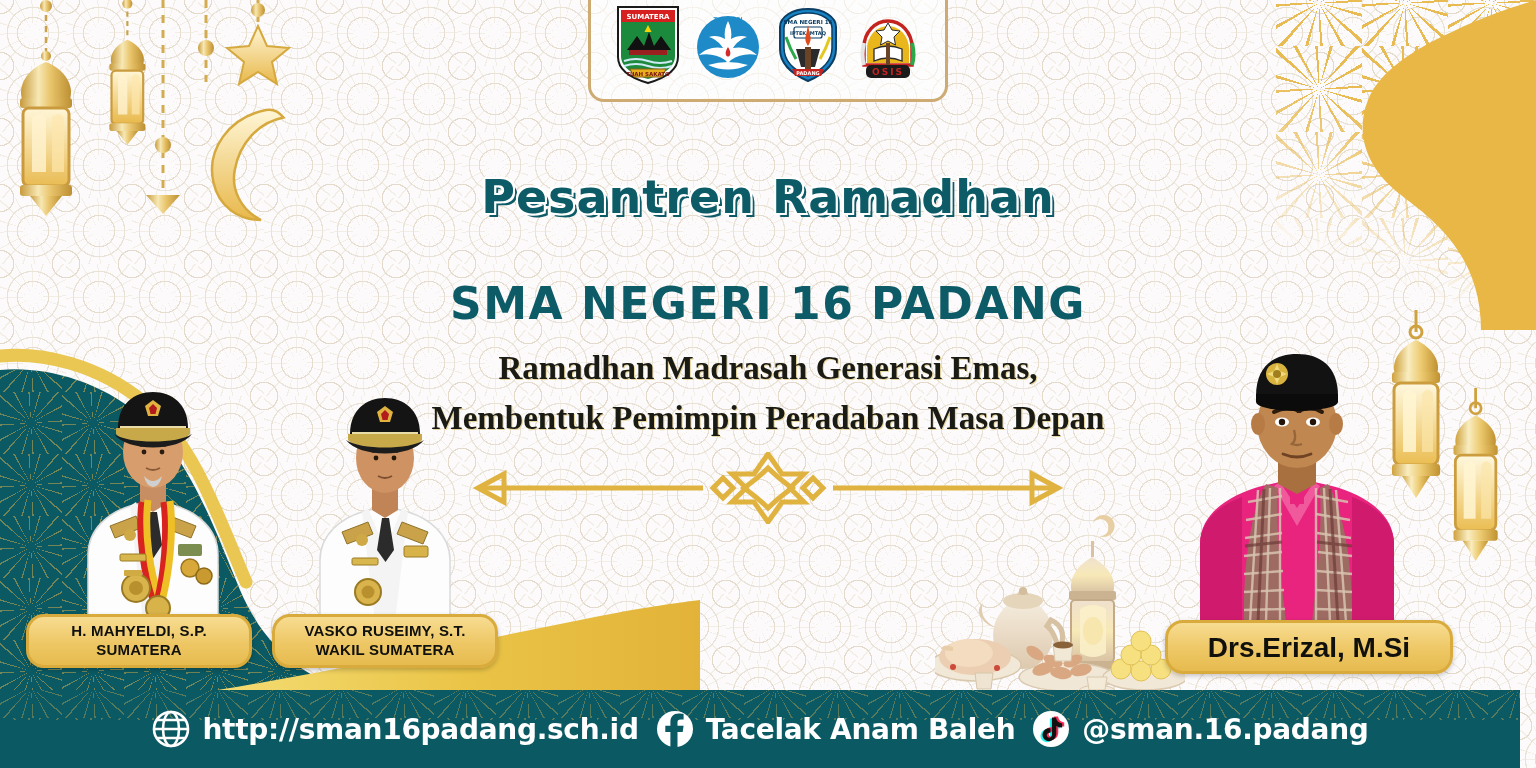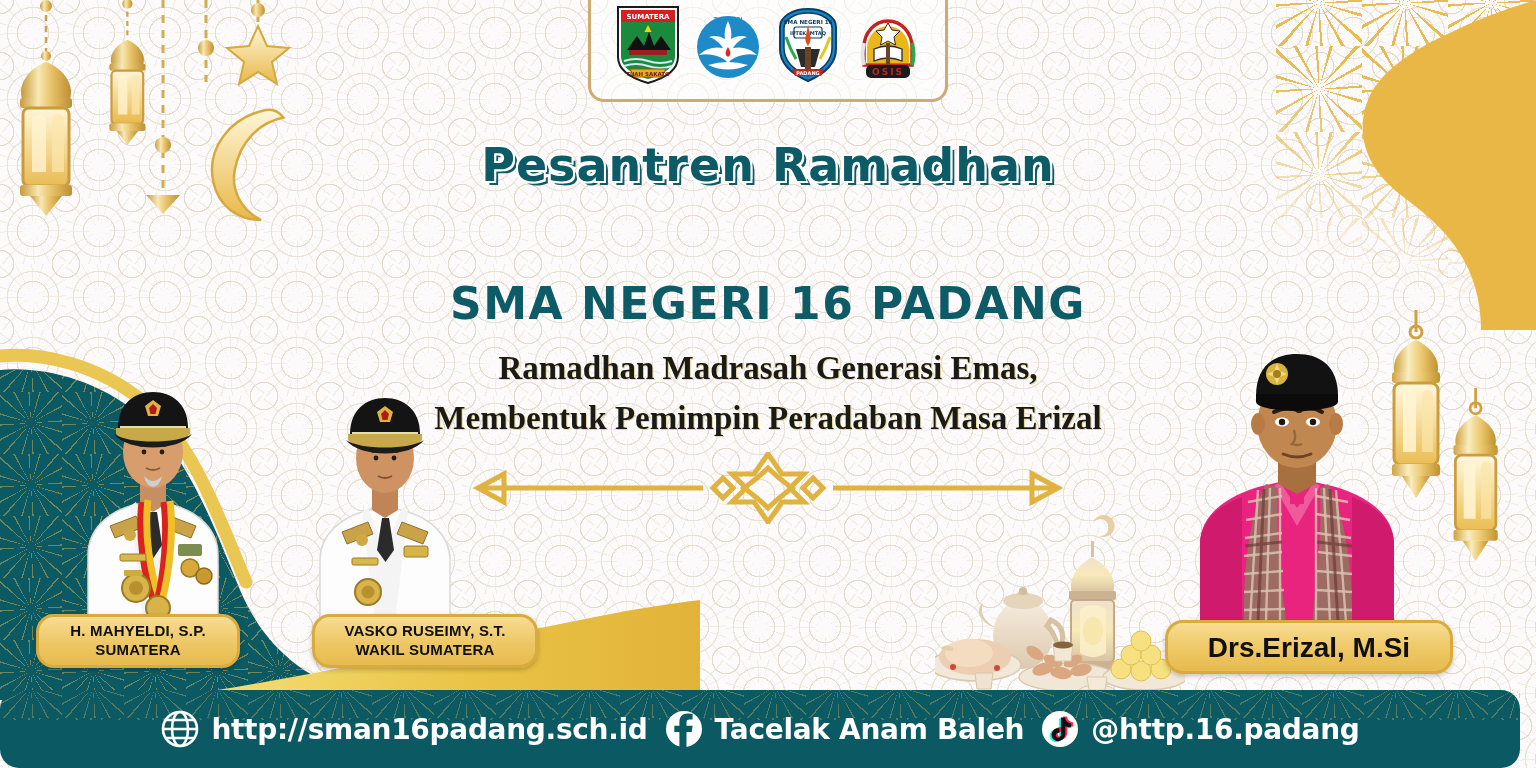--- a/index.html
+++ b/index.html
@@ -115,21 +115,21 @@
     font-weight:700;
     font-size:46px;
     letter-spacing:1px;
     color:#0d5b66;
     line-height:1.12;
     -webkit-text-stroke:0px;
     text-shadow:
       2px 2px 0 #ffffff, -2px 2px 0 #ffffff, 2px -2px 0 #ffffff, -2px -2px 0 #ffffff,
       4px 4px 0 #0d5b66;
   }
-  #title-block { top:140px; }
+  #title-block { top:172px; }
 
   #school-name {
     top:278px;
     font-family:"DejaVu Sans", sans-serif;
     font-weight:700;
     font-size:44px;
     letter-spacing:1.5px;
     color:#0d5b66;
   }
 
@@ -158,32 +158,32 @@
     display:flex; flex-direction:column; align-items:center; justify-content:center;
     box-shadow:0 2px 5px rgba(0,0,0,.22);
   }
   .plate span {
     font-family:"Liberation Sans", sans-serif;
     font-weight:700;
     color:#10100c;
     line-height:1.25;
     white-space:nowrap;
   }
-  #plate-gubernur { left:36px; top:614px; width:204px; height:54px;text-align:right; }
-  #plate-wakil    { left:272px; top:614px; width:226px; height:54px;margin-left:40px; }
+  #plate-gubernur { left:26px; top:614px; width:226px; height:54px;text-align:right; }
+  #plate-wakil    { left:272px; top:614px; width:226px; height:54px; }
   #plate-gubernur span, #plate-wakil span { font-size:15px; letter-spacing:.2px; }
   #plate-kepsek { left:1165px; top:604px; width:288px; height:54px;margin-top:16px; }
   #plate-kepsek span { font-size:28px; }
 
   
   #bottom-bar {
     position:absolute; left:0; right:16px; bottom:0; height:78px;
     background:#0b5a63;
     display:flex; align-items:center; justify-content:center;
-    gap:16px; padding:0 18px;border-radius:19px;
+    gap:16px; padding:0 18px;
   }
   #bottom-bar .pat-top {
     position:absolute; left:0; right:0; top:0; height:30px;
     background-image:
       conic-gradient(from 0deg at 50% 50%,
         transparent 0deg 15deg, #b5a255 15deg 17.5deg, transparent 17.5deg 40deg,
         #b5a255 40deg 42.5deg, transparent 42.5deg 60deg, #b5a255 60deg 62.5deg,
         transparent 62.5deg 85deg, #b5a255 85deg 87.5deg, transparent 87.5deg 105deg,
         #b5a255 105deg 107.5deg, transparent 107.5deg 130deg, #b5a255 130deg 132.5deg,
         transparent 132.5deg 150deg, #b5a255 150deg 152.5deg, transparent 152.5deg 175deg,
@@ -404,21 +404,21 @@
   </div>
 
   <div class="hdr" id="title-block">
     <div class="title-line">Pesantren Ramadhan</div>
   </div>
 
   <div class="hdr" id="school-name">SMA NEGERI 16 PADANG</div>
 
   <div class="hdr" id="tagline">
     <div class="tag-line">Ramadhan Madrasah Generasi Emas,</div>
-    <div class="tag-line">Membentuk Pemimpin Peradaban Masa Erizal</div>
+    <div class="tag-line">Membentuk Pemimpin Peradaban Masa Depan</div>
   </div>
 
   <svg class="divider" viewBox="0 0 640 72">
     <g stroke="#e0b340" fill="none" stroke-width="5">
       <path d="M30 36 L255 36"></path>
         <path d="M385 36 L610 36"></path>
       <path d="M30 36 L56 22 L56 50 Z"></path>
       <path d="M610 36 L584 22 L584 50 Z"></path>
       <path d="M265 36 L275 26 L285 36 L275 46 Z"></path>
       <path d="M375 36 L365 26 L355 36 L365 46 Z"></path>
@@ -674,17 +674,17 @@
       <span class="txt">Tacelak Anam Baleh</span>
     </div>
 
     <div class="contact">
       <svg class="ic" viewBox="0 0 40 40">
         <circle cx="20" cy="20" r="18" fill="#fff"></circle>
         <path d="M25 8.5 c.6 3.6 2.9 5.6 6.2 5.9 v4.2 c-2 .1 -4 -.4 -5.9 -1.5 v7.2 c0 6.3 -6.2 10 -11.1 6.6 c-3.2 -2.2 -3.6 -6.9 -.8 -9.7 c1.6 -1.6 4 -2.2 6.1 -1.7 v4.3 c-2.3 -.7 -4.2 1 -3.7 3 c.4 1.7 2.5 2.4 4 1.3 c.7 -.5 1.1 -1.3 1.1 -2.2 V8.5 Z" fill="#25F4EE" transform="translate(-2,1)"></path>
         <path d="M25 8.5 c.6 3.6 2.9 5.6 6.2 5.9 v4.2 c-2 .1 -4 -.4 -5.9 -1.5 v7.2 c0 6.3 -6.2 10 -11.1 6.6 c-3.2 -2.2 -3.6 -6.9 -.8 -9.7 c1.6 -1.6 4 -2.2 6.1 -1.7 v4.3 c-2.3 -.7 -4.2 1 -3.7 3 c.4 1.7 2.5 2.4 4 1.3 c.7 -.5 1.1 -1.3 1.1 -2.2 V8.5 Z" fill="#FE2C55" transform="translate(2,-1)"></path>
         <path d="M25 8.5 c.6 3.6 2.9 5.6 6.2 5.9 v4.2 c-2 .1 -4 -.4 -5.9 -1.5 v7.2 c0 6.3 -6.2 10 -11.1 6.6 c-3.2 -2.2 -3.6 -6.9 -.8 -9.7 c1.6 -1.6 4 -2.2 6.1 -1.7 v4.3 c-2.3 -.7 -4.2 1 -3.7 3 c.4 1.7 2.5 2.4 4 1.3 c.7 -.5 1.1 -1.3 1.1 -2.2 V8.5 Z" fill="#111"></path>
       </svg>
-      <span class="txt">@http.16.padang</span>
+      <span class="txt">@sman.16.padang</span>
     </div>
   </div>
 
 </div>
 
 </body></html>

